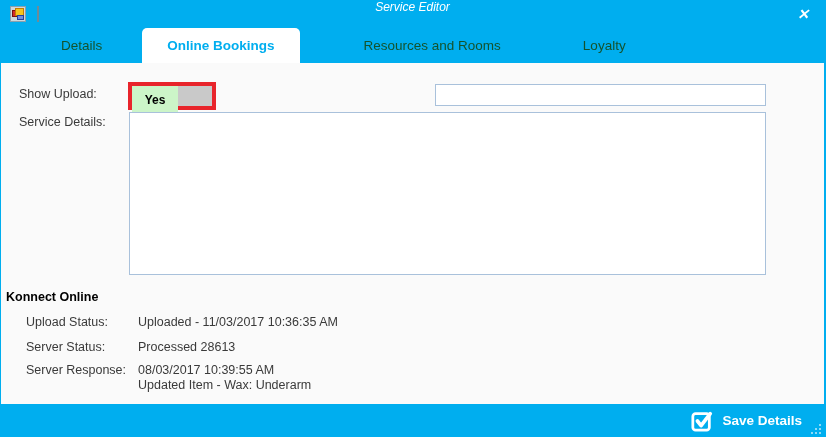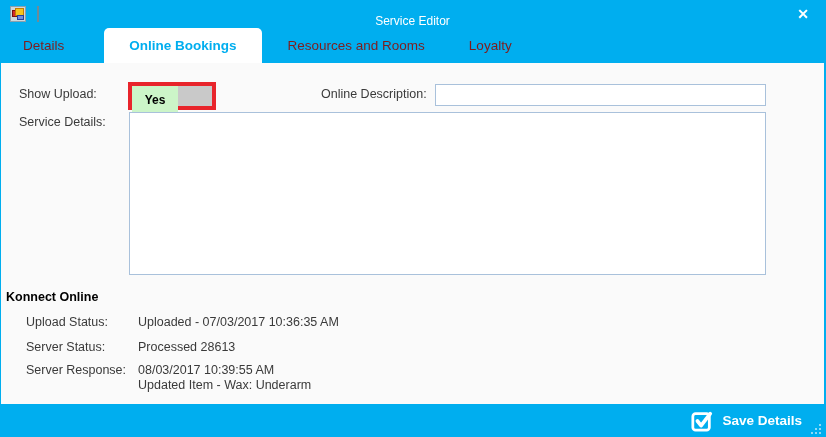--- a/index.html
+++ b/index.html
@@ -14,21 +14,21 @@
     background: #fafafa;
     border-left: 1px solid #00aeef;
     border-right: 2px solid #00aeef;
     overflow: hidden;
   }
 
   
   .titlebar {
     position: absolute; top: 0; left: 0; right: 0; height: 28px;
     background: #00aeef;
-    display: flex; align-items: flex-end;
+    display: flex; align-items: flex-start; font-style: italic;
   }
   .app-icon {
     position: absolute; left: 9px; top: 6px;
     width: 16px; height: 16px;
     background: #cfd8dc;
     border: 1px solid #8aa0ad;
   }
   .app-icon .sq-yellow {
     position: absolute; right: 1px; top: 1px; width: 9px; height: 8px;
     background: #f5c51d; border: 1px solid #c77b00;
@@ -56,24 +56,25 @@
     text-align: center; line-height: 20px; cursor: pointer;
   }
 
   
   .tabbar {
     position: absolute; top: 28px; left: 0; right: 0; height: 35px;
     background: #00aeef;
     display: flex; align-items: stretch;
   }
   .tab {
-    color: #7f1d1d; font-size: 13.5px;
+    color: #14532d; font-size: 13.5px;
     padding: 0 22px;
     display: flex; align-items: center;
     cursor: pointer;
+    margin-left: 38px;
   }
   .tab.active {
     background: #ffffff;
     color: #00aeef; font-weight: bold;
     border-radius: 5px 5px 0 0;
     margin-left: 18px; margin-right: 4px;
     padding: 0 25px;
   }
 
   
@@ -188,30 +189,29 @@
 
     <span class="lbl" style="left:18px; top:24px;">Show Upload:</span>
 
     <div class="red-annotation">
       <div class="toggle">
         <span class="on-seg">Yes</span>
         <span class="knob"></span>
       </div>
     </div>
 
-    <span class="lbl" style="left:320px; top:24px;">Online Description:</span>
     <input class="text-input" type="text" value="" style="">
 
     <span class="lbl" style="left:18px; top:52px;">Service Details:</span>
     <textarea class="textarea" style=""></textarea>
 
     <div class="konnect-heading">Konnect Online</div>
 
     <span class="k-row-label" style="top:252px;">Upload Status:</span>
-    <span class="k-row-value" style="top:252px;">Uploaded - 07/03/2017 10:36:35 AM</span>
+    <span class="k-row-value" style="top:252px;">Uploaded - 11/03/2017 10:36:35 AM</span>
 
     <span class="k-row-label" style="top:277px;">Server Status:</span>
     <span class="k-row-value" style="top:277px;">Processed 28613</span>
 
     <span class="k-row-label" style="top:300px;">Server Response:</span>
     <span class="k-row-value" style="top:300px;">08/03/2017 10:39:55 AM
 Updated Item - Wax: Underarm</span>
   </div>
 
   <div class="footer">

